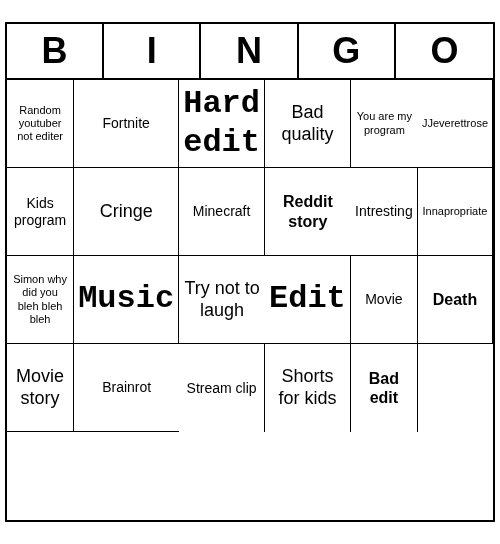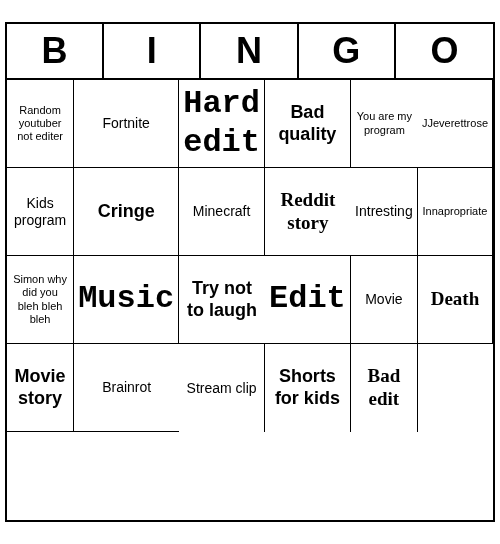--- a/index.html
+++ b/index.html
@@ -48,32 +48,31 @@
       font-size: 14px;
       line-height: 1.2;
     }
     .bingo-cell:nth-child(5n) {
       border-right: none;
     }
     .bingo-cell:nth-child(n+21) {
       border-bottom: none;
     }
     .bingo-cell.large {
-      font-size: 19px;
+      font-size: 16px;
       font-weight: bold;
-      font-family: Liberation Serif, serif;
     }
     .bingo-cell.xlarge {
       font-size: 32px;
       font-weight: bold;
       font-family: Liberation Mono, monospace;
     }
     .bingo-cell.medium {
       font-size: 18px;
-      font-weight: bold;
+      font-weight: normal;
     }
     .bingo-cell.small {
       font-size: 11px;
     }
   </style>
 </head>
 <body>
 
 <div class="bingo-card">
   <div class="bingo-header">

